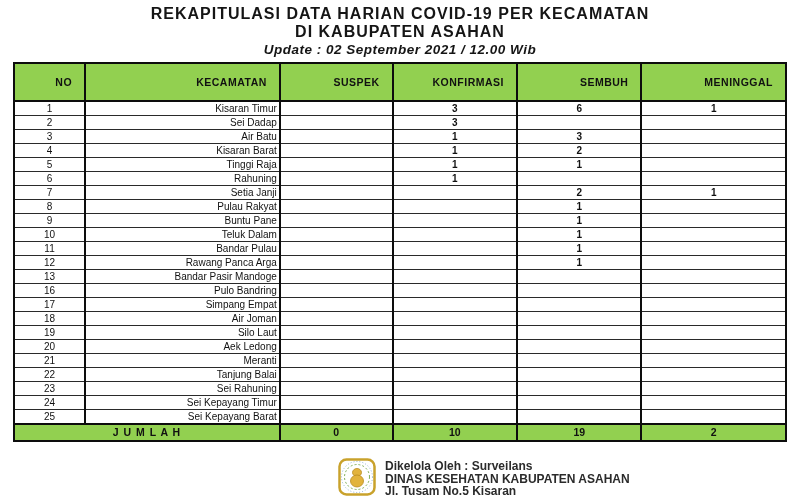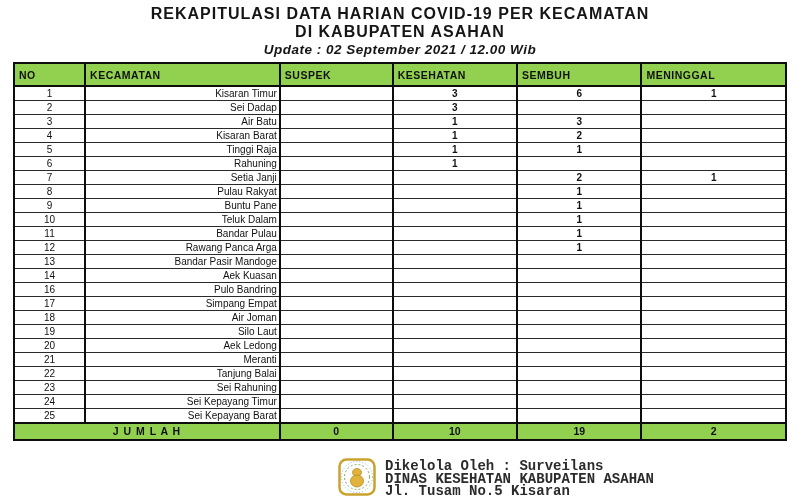--- a/index.html
+++ b/index.html
@@ -32,21 +32,21 @@
   col.c2 { width: 25.2%; }
   col.c3 { width: 14.6%; }
   col.c4 { width: 16.1%; }
   col.c5 { width: 16.1%; }
   col.c6 { width: 18.7%; }
 
   th {
     height: 23px;
     font-size: 10.5px; font-weight: bold; letter-spacing: 0.5px;
     border: 2px solid #0d0d0d;
-    padding: 4px; text-align: left; color: #111; margin-left: 20px;
+    padding: 12px; text-align: right; color: #111; margin-left: 20px;
   }
   td {
     height: 13px; line-height: 13px;
     font-size: 10px;
     border: 1px solid #2a2a2a;
     border-left-width: 2px; border-right-width: 2px;
     border-left-color: #0d0d0d; border-right-color: #0d0d0d;
     padding: 0 2px; color: #111;
     overflow: hidden; white-space: nowrap;
   }
@@ -60,22 +60,22 @@
     font-size: 10.5px;
   }
   tfoot .total-label { text-align: center; letter-spacing: 1px; margin-top: 44px; }
 
   .footer {
     position: absolute; left: 338px; top: 458px;
     display: flex; align-items: flex-start; gap: 9px;
   }
   .footer-logo { flex: 0 0 auto; }
   .footer-text {
-    font-size: 14px; font-weight: bold; line-height: 12.5px;
-    color: #2b2b2b; padding-top: 2px; font-family: Liberation Mono, monospace;
+    font-size: 12px; font-weight: bold; line-height: 12.5px;
+    color: #2b2b2b; padding-top: 2px;
   }
 </style>
 </head>
 <body>
 
 <div class="page">
 
   <div class="titles">
     <div class="title-line">REKAPITULASI DATA HARIAN COVID-19 PER KECAMATAN</div>
     <div class="title-line">DI KABUPATEN ASAHAN</div>
@@ -89,21 +89,21 @@
         <col class="c3">
         <col class="c4">
         <col class="c5">
         <col class="c6">
     </colgroup>
     <thead>
       <tr>
         <th class="th-green" style="background: rgb(146, 208, 80);">NO</th>
         <th class="th-green" style="background: rgb(146, 208, 80);">KECAMATAN</th>
         <th class="th-green" style="background: rgb(146, 208, 80);">SUSPEK</th>
-        <th class="th-green" style="background: rgb(146, 208, 80);">KESEHATAN</th>
+        <th class="th-green" style="background: rgb(146, 208, 80);">KONFIRMASI</th>
         <th class="th-green" style="background: rgb(146, 208, 80);">SEMBUH</th>
         <th class="th-green" style="background: rgb(146, 208, 80);">MENINGGAL</th>
       </tr>
     </thead>
     <tbody>
         <tr>
           <td class="c-no">1</td>
           <td class="c-name">Kisaran Timur</td>
           <td class="c-val"></td>
           <td class="c-val">3</td>
@@ -194,28 +194,20 @@
           <td class="c-no">12</td>
           <td class="c-name">Rawang Panca Arga</td>
           <td class="c-val"></td>
           <td class="c-val"></td>
           <td class="c-val">1</td>
           <td class="c-val"></td>
         </tr>
         <tr>
           <td class="c-no">13</td>
           <td class="c-name">Bandar Pasir Mandoge</td>
-          <td class="c-val"></td>
-          <td class="c-val"></td>
-          <td class="c-val"></td>
-          <td class="c-val"></td>
-        </tr>
-        <tr>
-          <td class="c-no">14</td>
-          <td class="c-name">Aek Kuasan</td>
           <td class="c-val"></td>
           <td class="c-val"></td>
           <td class="c-val"></td>
           <td class="c-val"></td>
         </tr>
         <tr>
           <td class="c-no">16</td>
           <td class="c-name">Pulo Bandring</td>
           <td class="c-val"></td>
           <td class="c-val"></td>

